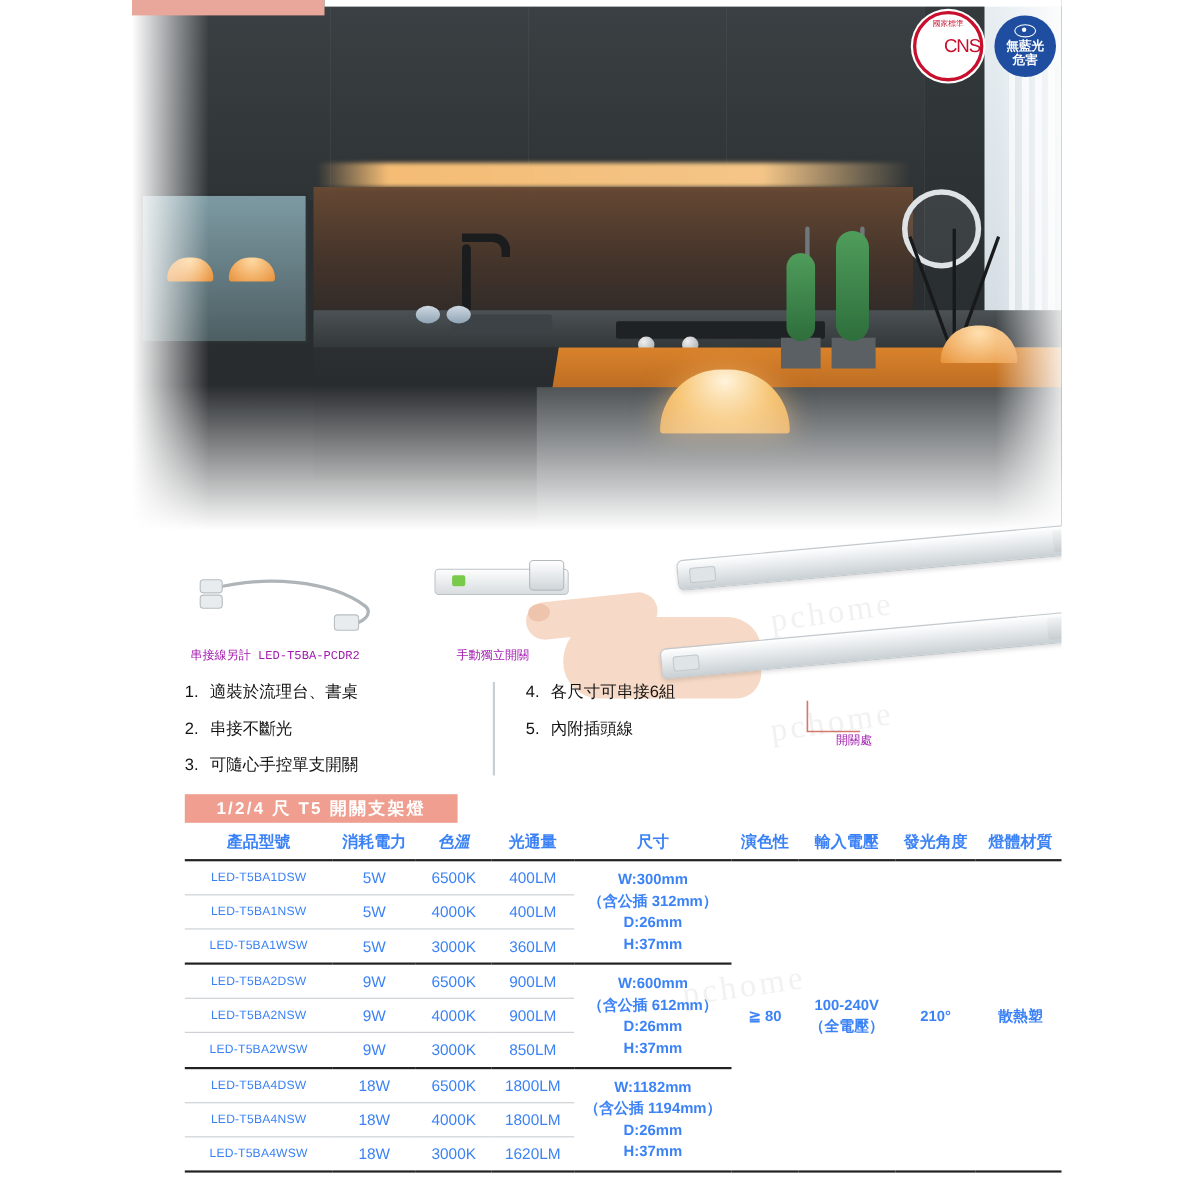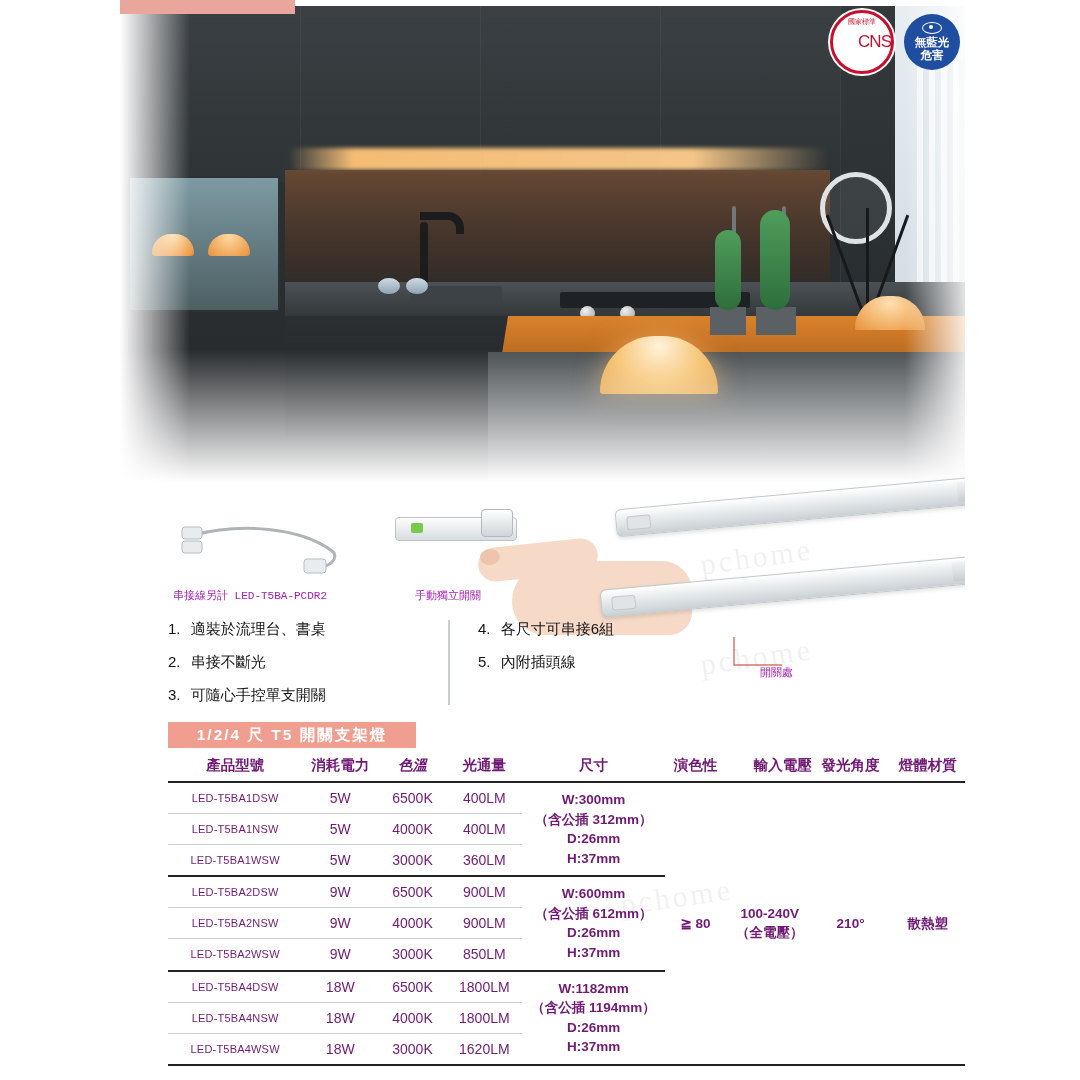--- a/index.html
+++ b/index.html
@@ -354,21 +354,21 @@
   }
   .price .box {
     border: 1px solid #222; padding: 2px 12px; font-family: "Liberation Serif", serif;
     font-style: italic; font-size: 15px; min-width: 48px; text-align: center;
   }
 
   
   .spec-table {
     position: absolute; left: 168px; top: 752px; width: 800px;
     border-collapse: collapse;
-    font-size: 14px; color: #701a75;
+    font-size: 14px; color: #3b82f6;
   }
   .spec-table th {
     font-weight: bold; font-size: 14.5px; padding: 4px 2px 6px 2px;
     border-bottom: 2px solid #222; text-align: center; white-space: nowrap;
   }
   .spec-table td {
     padding: 7px 2px; text-align: center; white-space: nowrap;
   }
   .spec-table td.model {
     font-size: 11px; letter-spacing: .2px;
@@ -385,21 +385,21 @@
     line-height: 1.45;
     font-size: 13.5px;
     font-weight: bold;
   }
   .spec-table .col-model { width: 160px; }
   .spec-table .col-w { width: 82px; }
   .spec-table .col-cct { width: 82px; font-style: italic; }
   .spec-table .col-lm { width: 86px; }
   .spec-table .col-size { width: 150px; }
   .spec-table .col-cri { width: 66px; }
-  .spec-table .col-volt { width: 96px; text-align: right; }
+  .spec-table .col-volt { width: 96px; }
   .spec-table .col-angle { width: 78px; }
   .spec-table .col-mat { width: 90px; }
 </style>
 </head>
 <body>
 
 <div id="page">
 
   <div class="photo">
     <div class="ceiling"></div>

